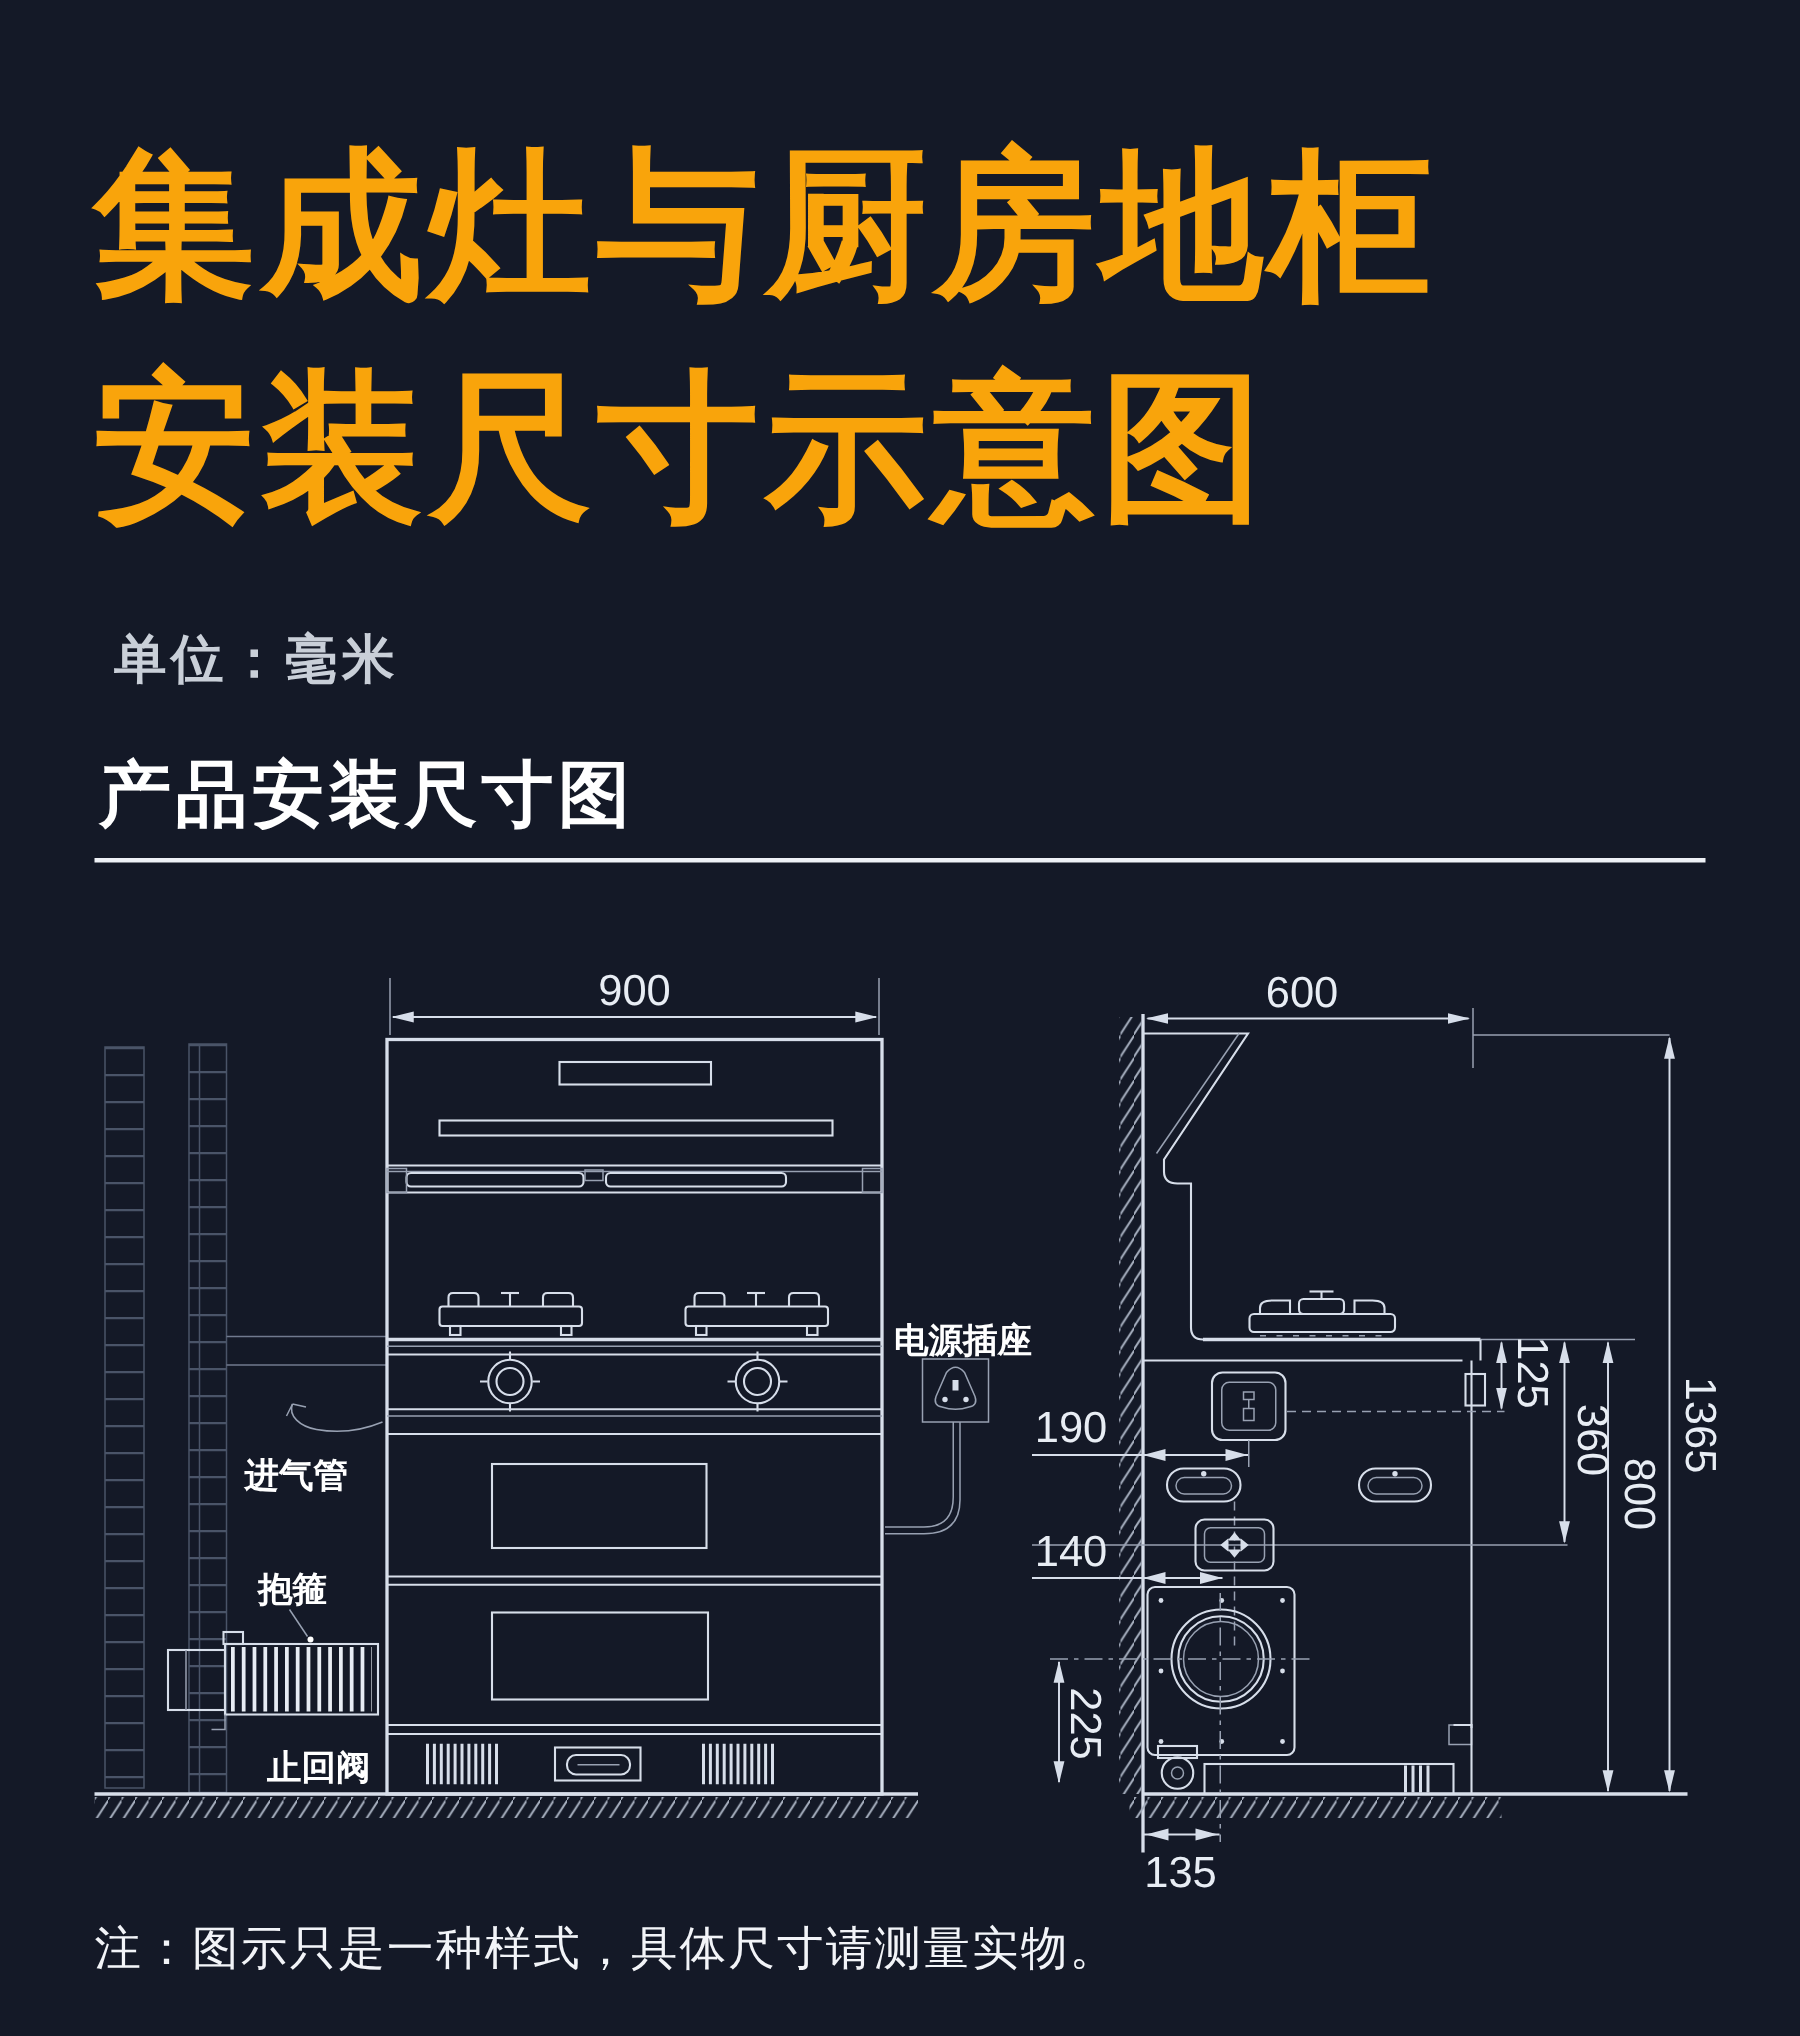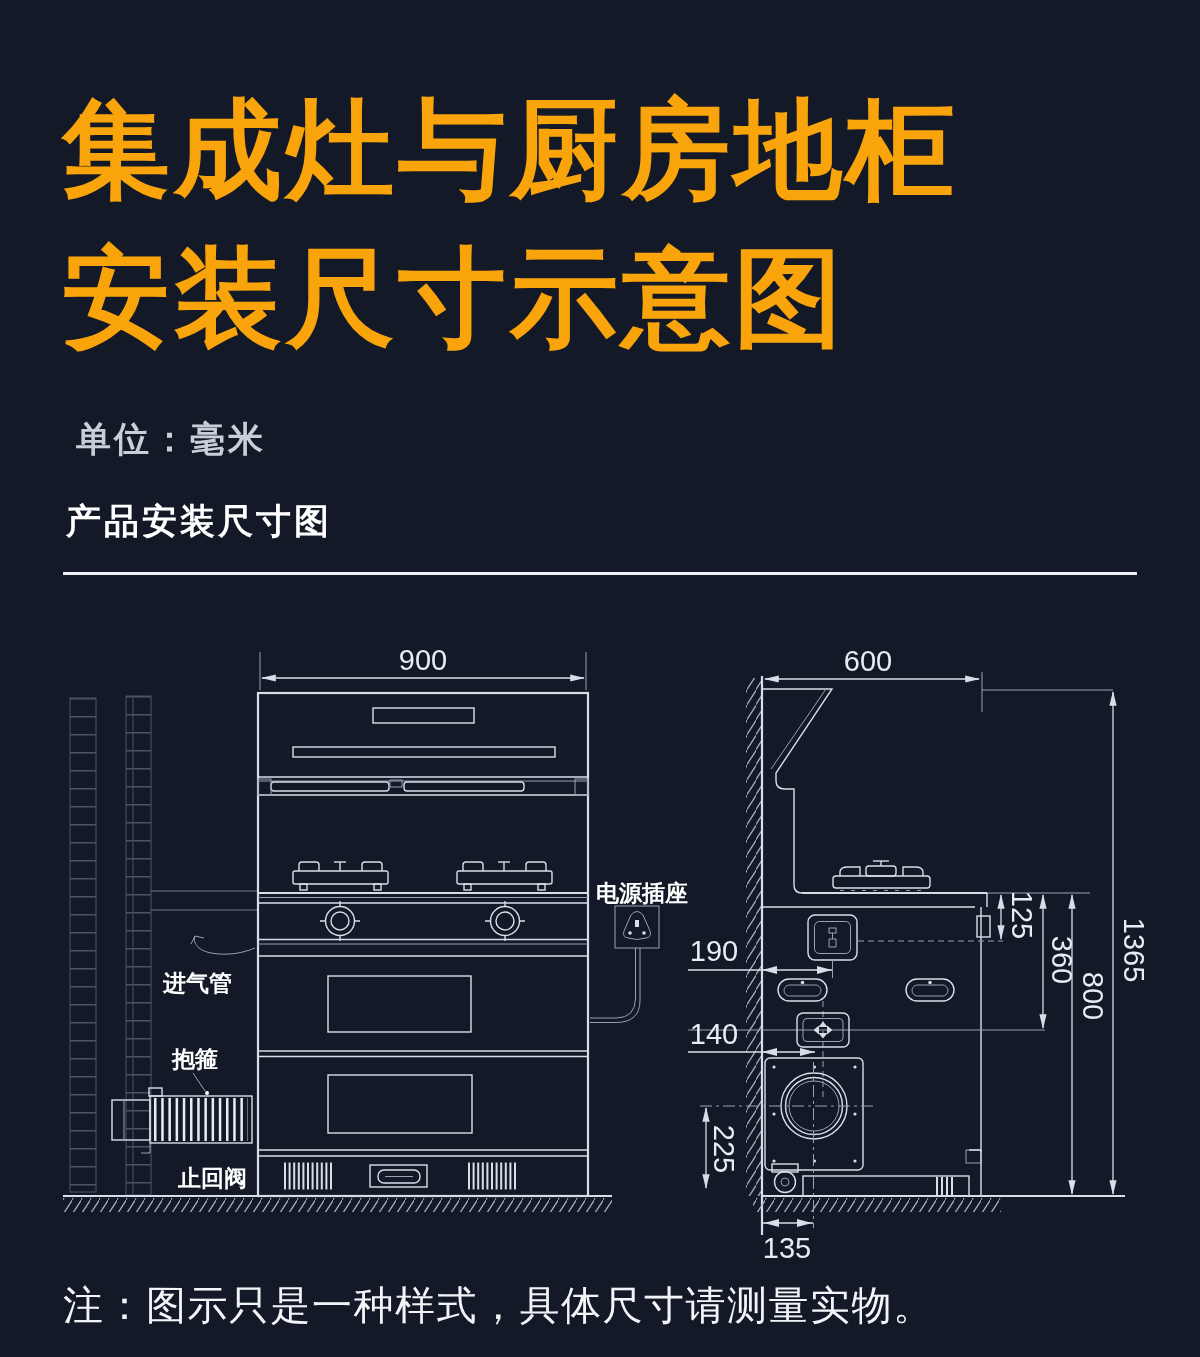--- a/index.html
+++ b/index.html
@@ -2,24 +2,24 @@
 <html><head>
 <meta charset="utf-8">
 <style>
   html,body{margin:0;padding:0;background:#141927;}
   .page{position:relative;width:1200px;height:1357px;background:#141927;overflow:hidden;
         font-family:"Liberation Sans",sans-serif;}
   .title{position:absolute;left:62px;top:76px;color:#F9A40B;font-size:108px;font-weight:800;
          line-height:148px;letter-spacing:4px;white-space:nowrap;}
   .unit-label{position:absolute;left:76px;top:416px;color:#c9cfd8;font-size:35px;font-weight:700;
          letter-spacing:3px;}
-  .section-title{position:absolute;left:66px;top:498px;color:#ffffff;font-size:35px;font-weight:700;
+  .section-title{position:absolute;left:66px;top:498px;color:#ffffff;font-size:48px;font-weight:700;
          letter-spacing:3px;}
   .rule{position:absolute;left:63px;top:572px;width:1074px;height:3px;background:#eef1f6;}
-  .footnote{position:absolute;left:63px;top:1278px;color:#f2f4f8;font-size:40px;font-weight:500;
+  .footnote{position:absolute;left:63px;top:1278px;color:#f2f4f8;font-size:31px;font-weight:500;
          letter-spacing:1.5px;}
   svg.diagram{position:absolute;left:0;top:615px;}
   
   .ln{stroke:#d7deea;stroke-width:1.4;fill:none;}
   .ln2{stroke-width:2.2;}
   .thin{stroke:#98a1b2;stroke-width:1;fill:none;}
   .faint{stroke:#707a8e;stroke-width:1;fill:none;}
   .chim{stroke:#4a5468;fill:none;}
   .dimln{stroke:#d7deea;stroke-width:1.3;fill:none;}
   .arrfill{fill:#d7deea;stroke:none;}

